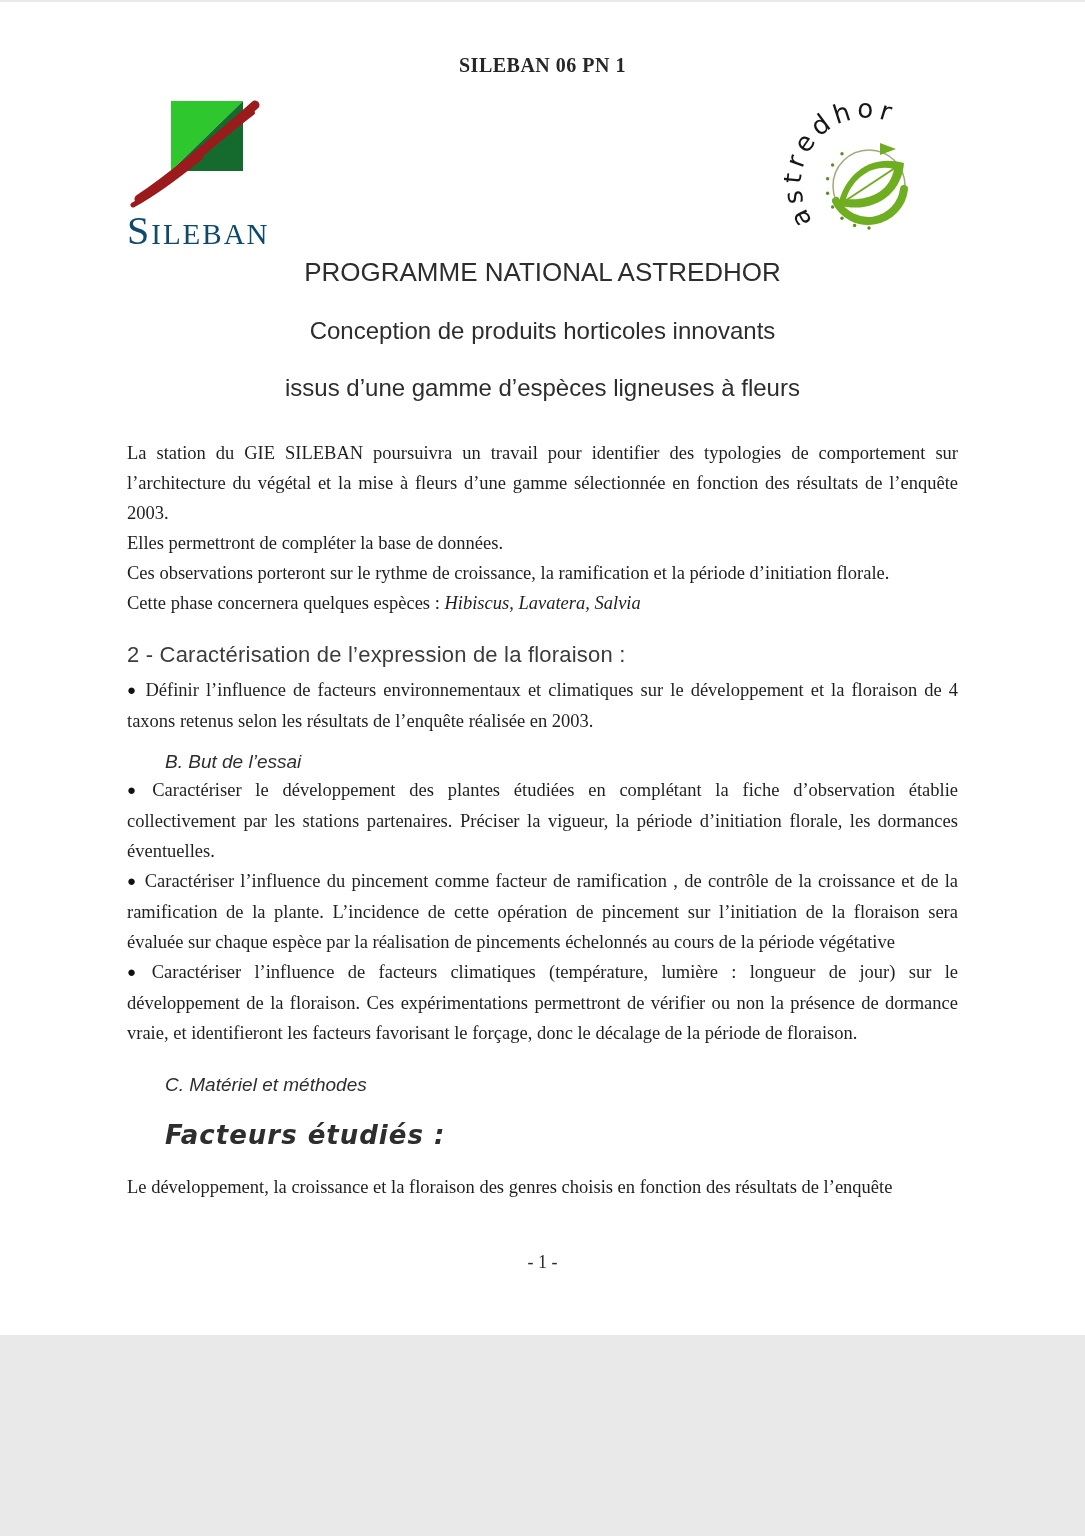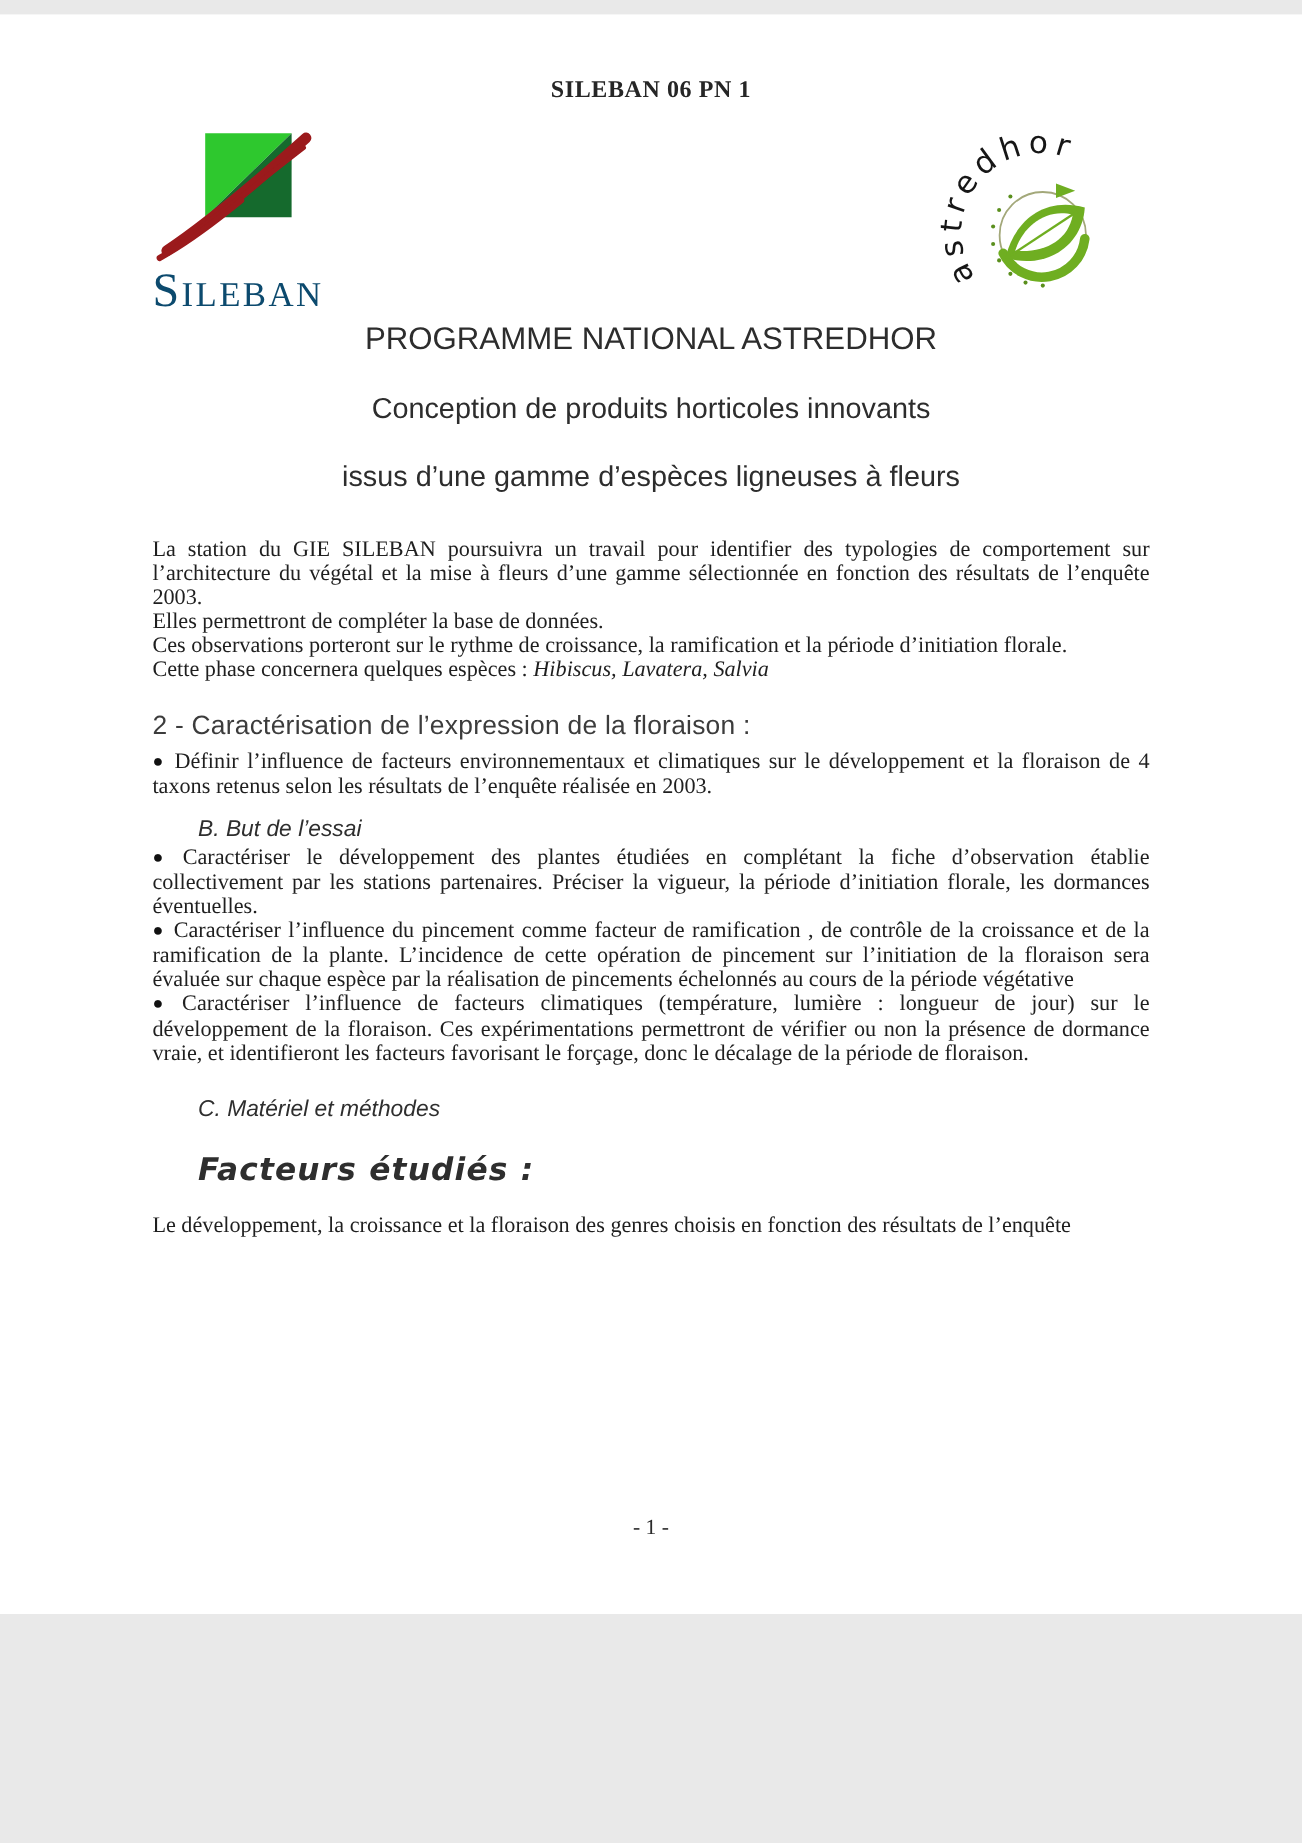--- a/index.html
+++ b/index.html
@@ -1,21 +1,21 @@
 <!DOCTYPE html>
 <html><head>
 <meta charset="utf-8">
 <style>
   * { margin: 0; padding: 0; box-sizing: border-box; }
   html, body { background: #e9e9e9; }
   .page {
     width: 1085px; height: 1333px;
     background: #ffffff;
     position: relative;
-    margin: 12px auto;
+    margin: 2px auto;
     font-family: "Liberation Serif", serif;
     color: #1f1f1f;
     overflow: hidden;
   }
   .content { padding: 52px 127px 0 127px; }
 
   .doc-header {
     text-align: center;
     font-family: "Liberation Serif", serif;
     font-weight: bold;
@@ -47,21 +47,21 @@
     font-family: "Liberation Sans", sans-serif;
     font-weight: 400;
     text-align: center;
     color: #2d2d2d;
   }
   .t1 { font-size: 26px; margin-top: 6px; }
   .t2 { font-size: 24px; margin-top: 29px; }
 
   .body-text {
     font-size: 18.5px;
-    line-height: 20px;
+    line-height: 30px;
     text-align: justify;
     color: #1f1f1f;
   }
   .intro { margin-top: 36px; }
 
   .sec-heading {
     font-family: "Liberation Sans", sans-serif;
     font-weight: 400;
     font-size: 22px;
     color: #3c3c3c;

